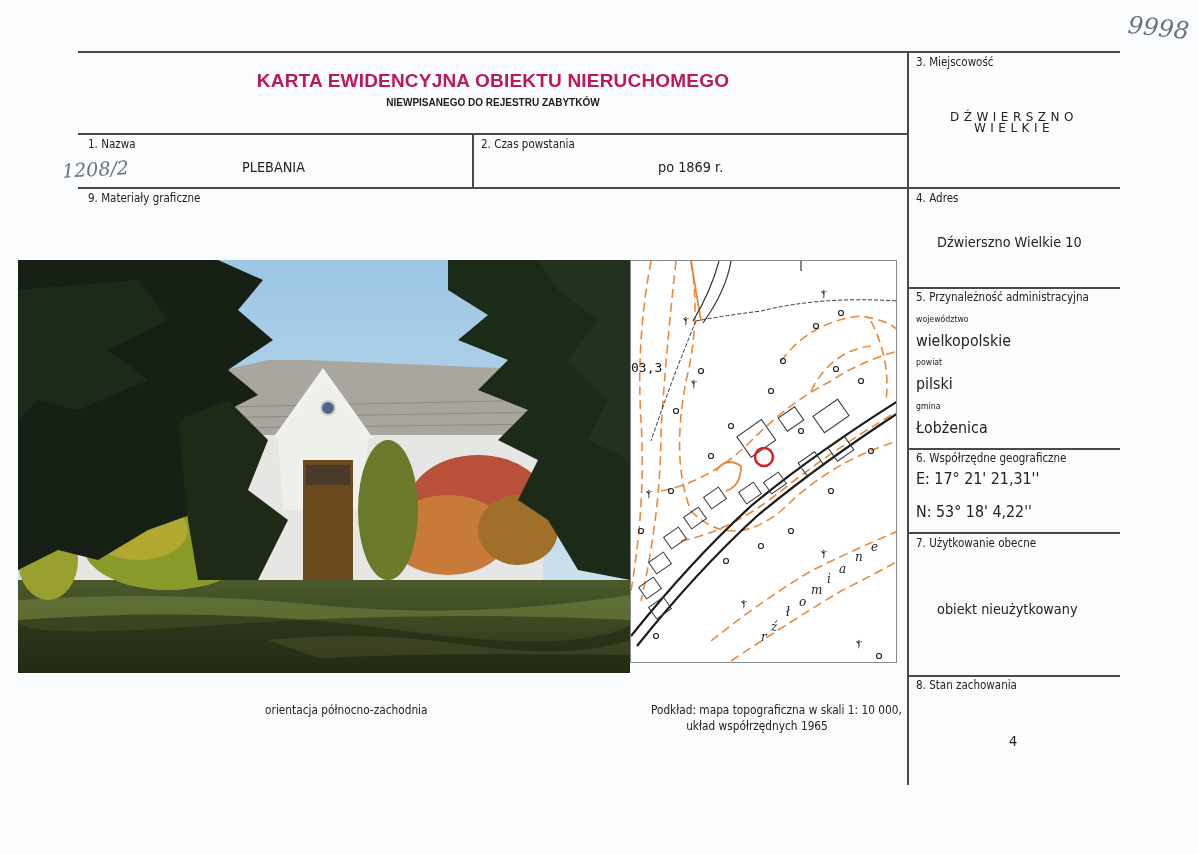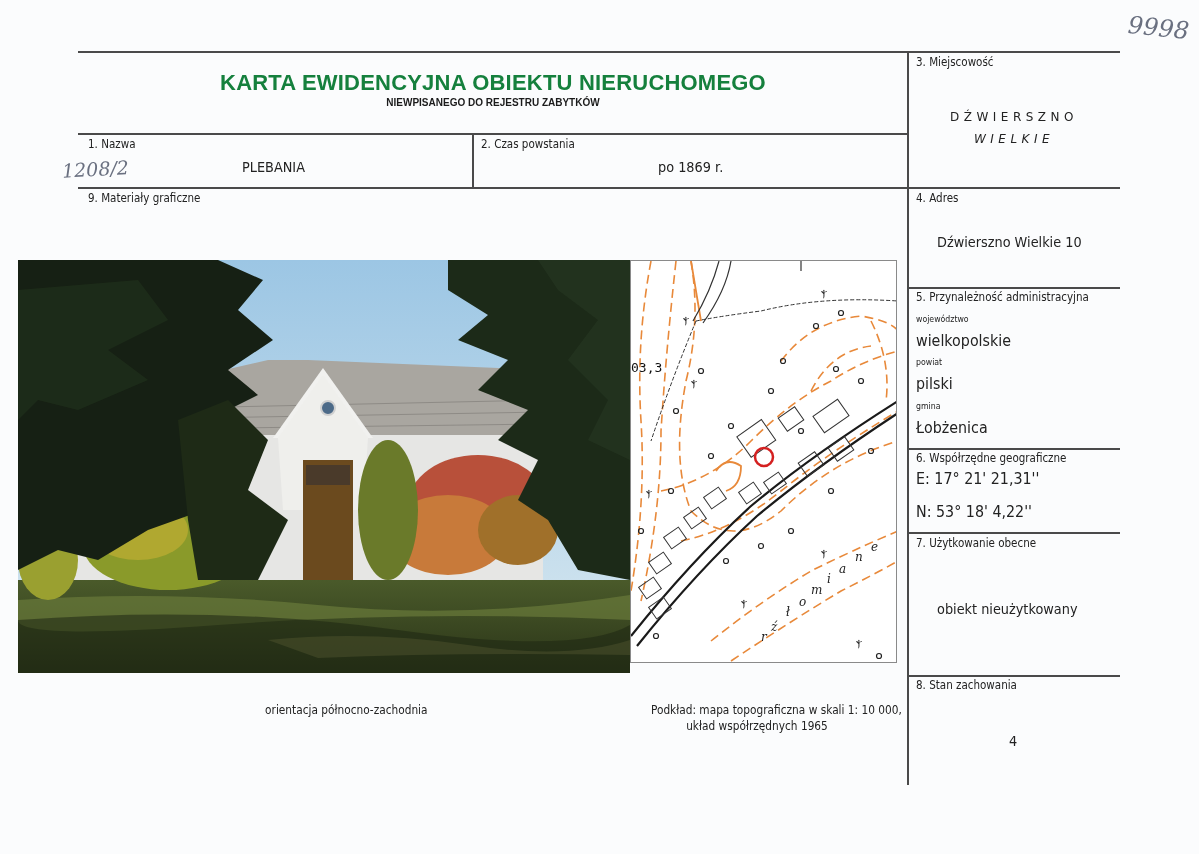--- a/index.html
+++ b/index.html
@@ -10,21 +10,21 @@
       font-family: "DejaVu Sans", sans-serif;
       color: #1a1a1a;
     }
     .abs { position: absolute; }
     .hline { position: absolute; height: 1.5px; background: #4a4a4a; }
     .vline { position: absolute; width: 1.5px; background: #4a4a4a; }
 
     .title-main {
       left: 78px; width: 830px; top: 70px; text-align: center;
       font-family: "Liberation Sans", sans-serif; font-weight: bold;
-      font-size: 22px; letter-spacing: 0.2px; color: #15803d;
+      font-size: 19px; letter-spacing: 0.2px; color: #be185d;
     }
     .title-sub {
       left: 78px; width: 830px; top: 97px; text-align: center;
       font-family: "Liberation Sans", sans-serif; font-weight: bold;
       font-size: 10px; color: #1b1b1b;
     }
     .label {
       font-family: "DejaVu Sans", sans-serif; font-size: 11.5px; color: #222;
       transform: scaleX(0.9); transform-origin: left top; white-space: nowrap;
     }
@@ -91,21 +91,21 @@
 <div class="abs handwrite" style="left:62px; top:158px; font-size:19px; transform: rotate(-3deg);">1208/2</div>
 <div class="abs value" style="left:242px; top:159px;">PLEBANIA</div>
 
 <div class="abs label" style="left:481px; top:137px;">2. Czas powstania</div>
 <div class="abs value" style="left:658px; top:159px;">po 1869 r.</div>
 
 <div class="abs label" style="left:88px; top:191px;">9. Materiały graficzne</div>
 
 <div class="abs label" style="left:916px; top:55px;">3. Miejscowość</div>
 <div class="abs spaced center-col" style="top:110px;">DŹWIERSZNO</div>
-<div class="abs spaced center-col" style="top:132px;font-style:italic;">WIELKIE</div>
+<div class="abs spaced center-col" style="top:121px;">WIELKIE</div>
 
 <div class="abs label" style="left:916px; top:191px;">4. Adres</div>
 <div class="abs value" style="left:937px; top:234px;">Dźwierszno Wielkie 10</div>
 
 <div class="abs label" style="left:916px; top:290px;">5. Przynależność administracyjna</div>
 <div class="abs tiny" style="left:916px; top:314px;">województwo</div>
 <div class="abs value-lg" style="left:916px; top:332px;">wielkopolskie</div>
 <div class="abs tiny" style="left:916px; top:357px;">powiat</div>
 <div class="abs value-lg" style="left:916px; top:375px;">pilski</div>
 <div class="abs tiny" style="left:916px; top:401px;">gmina</div>

